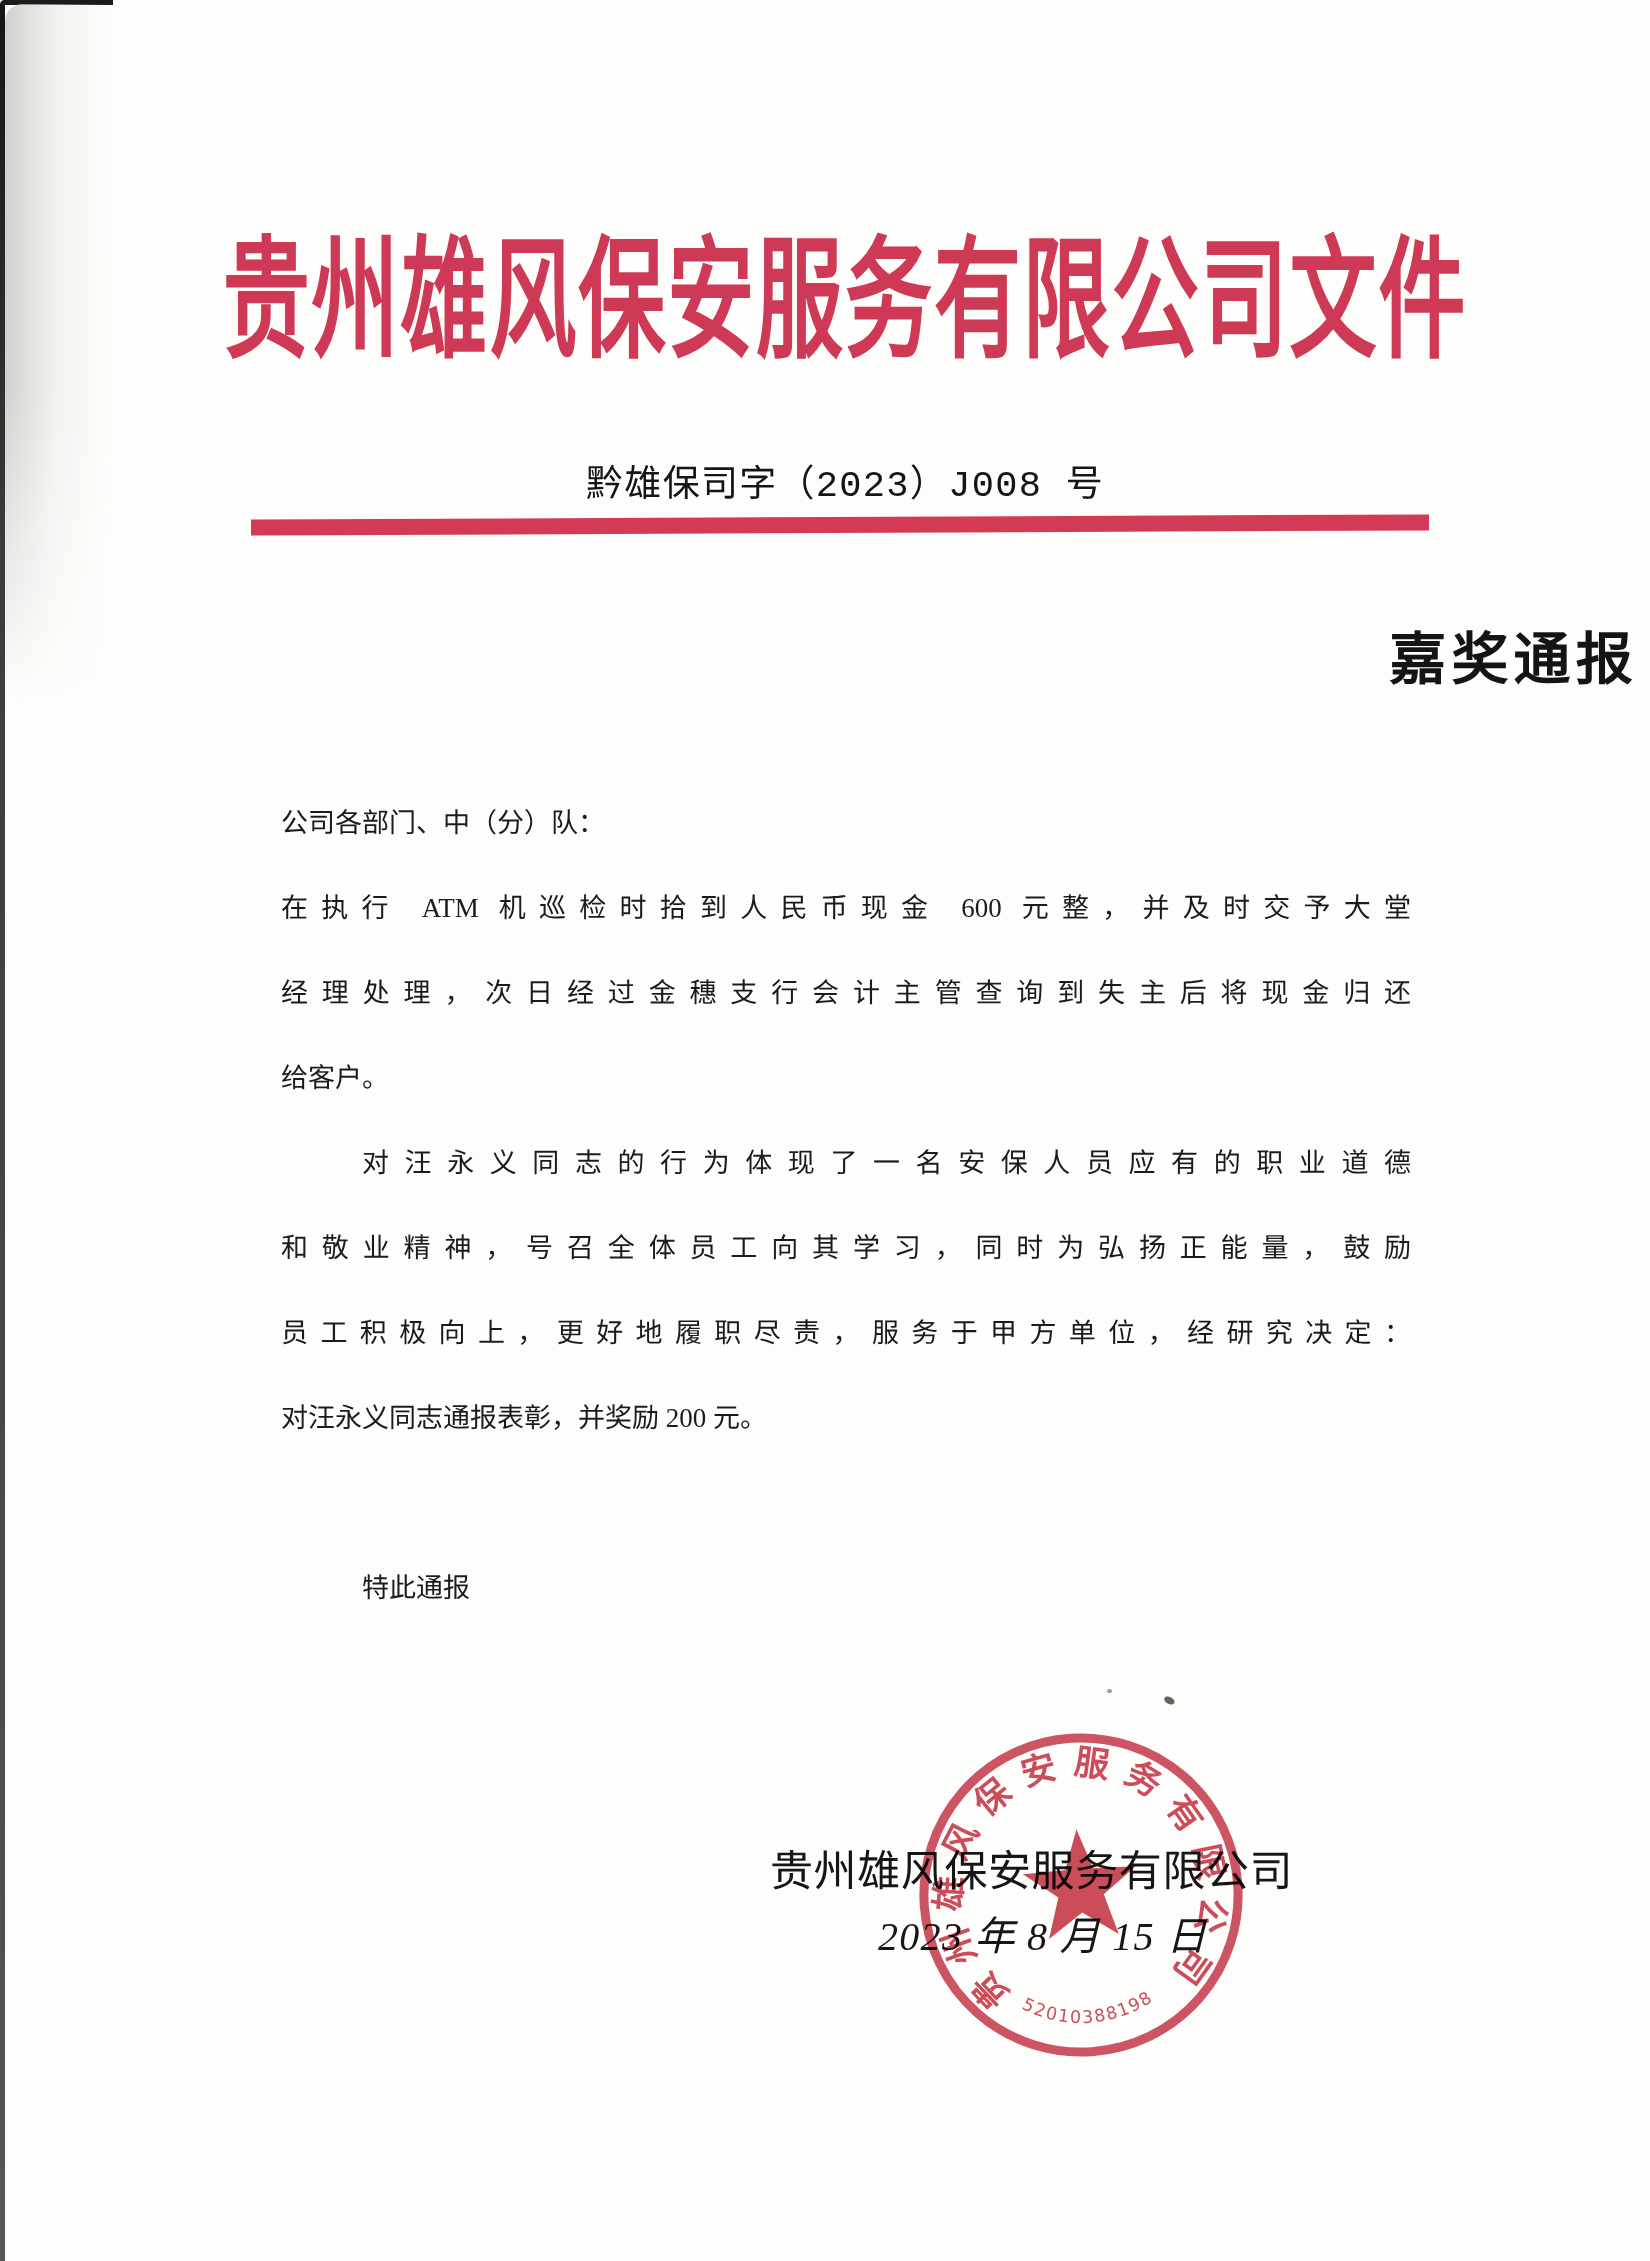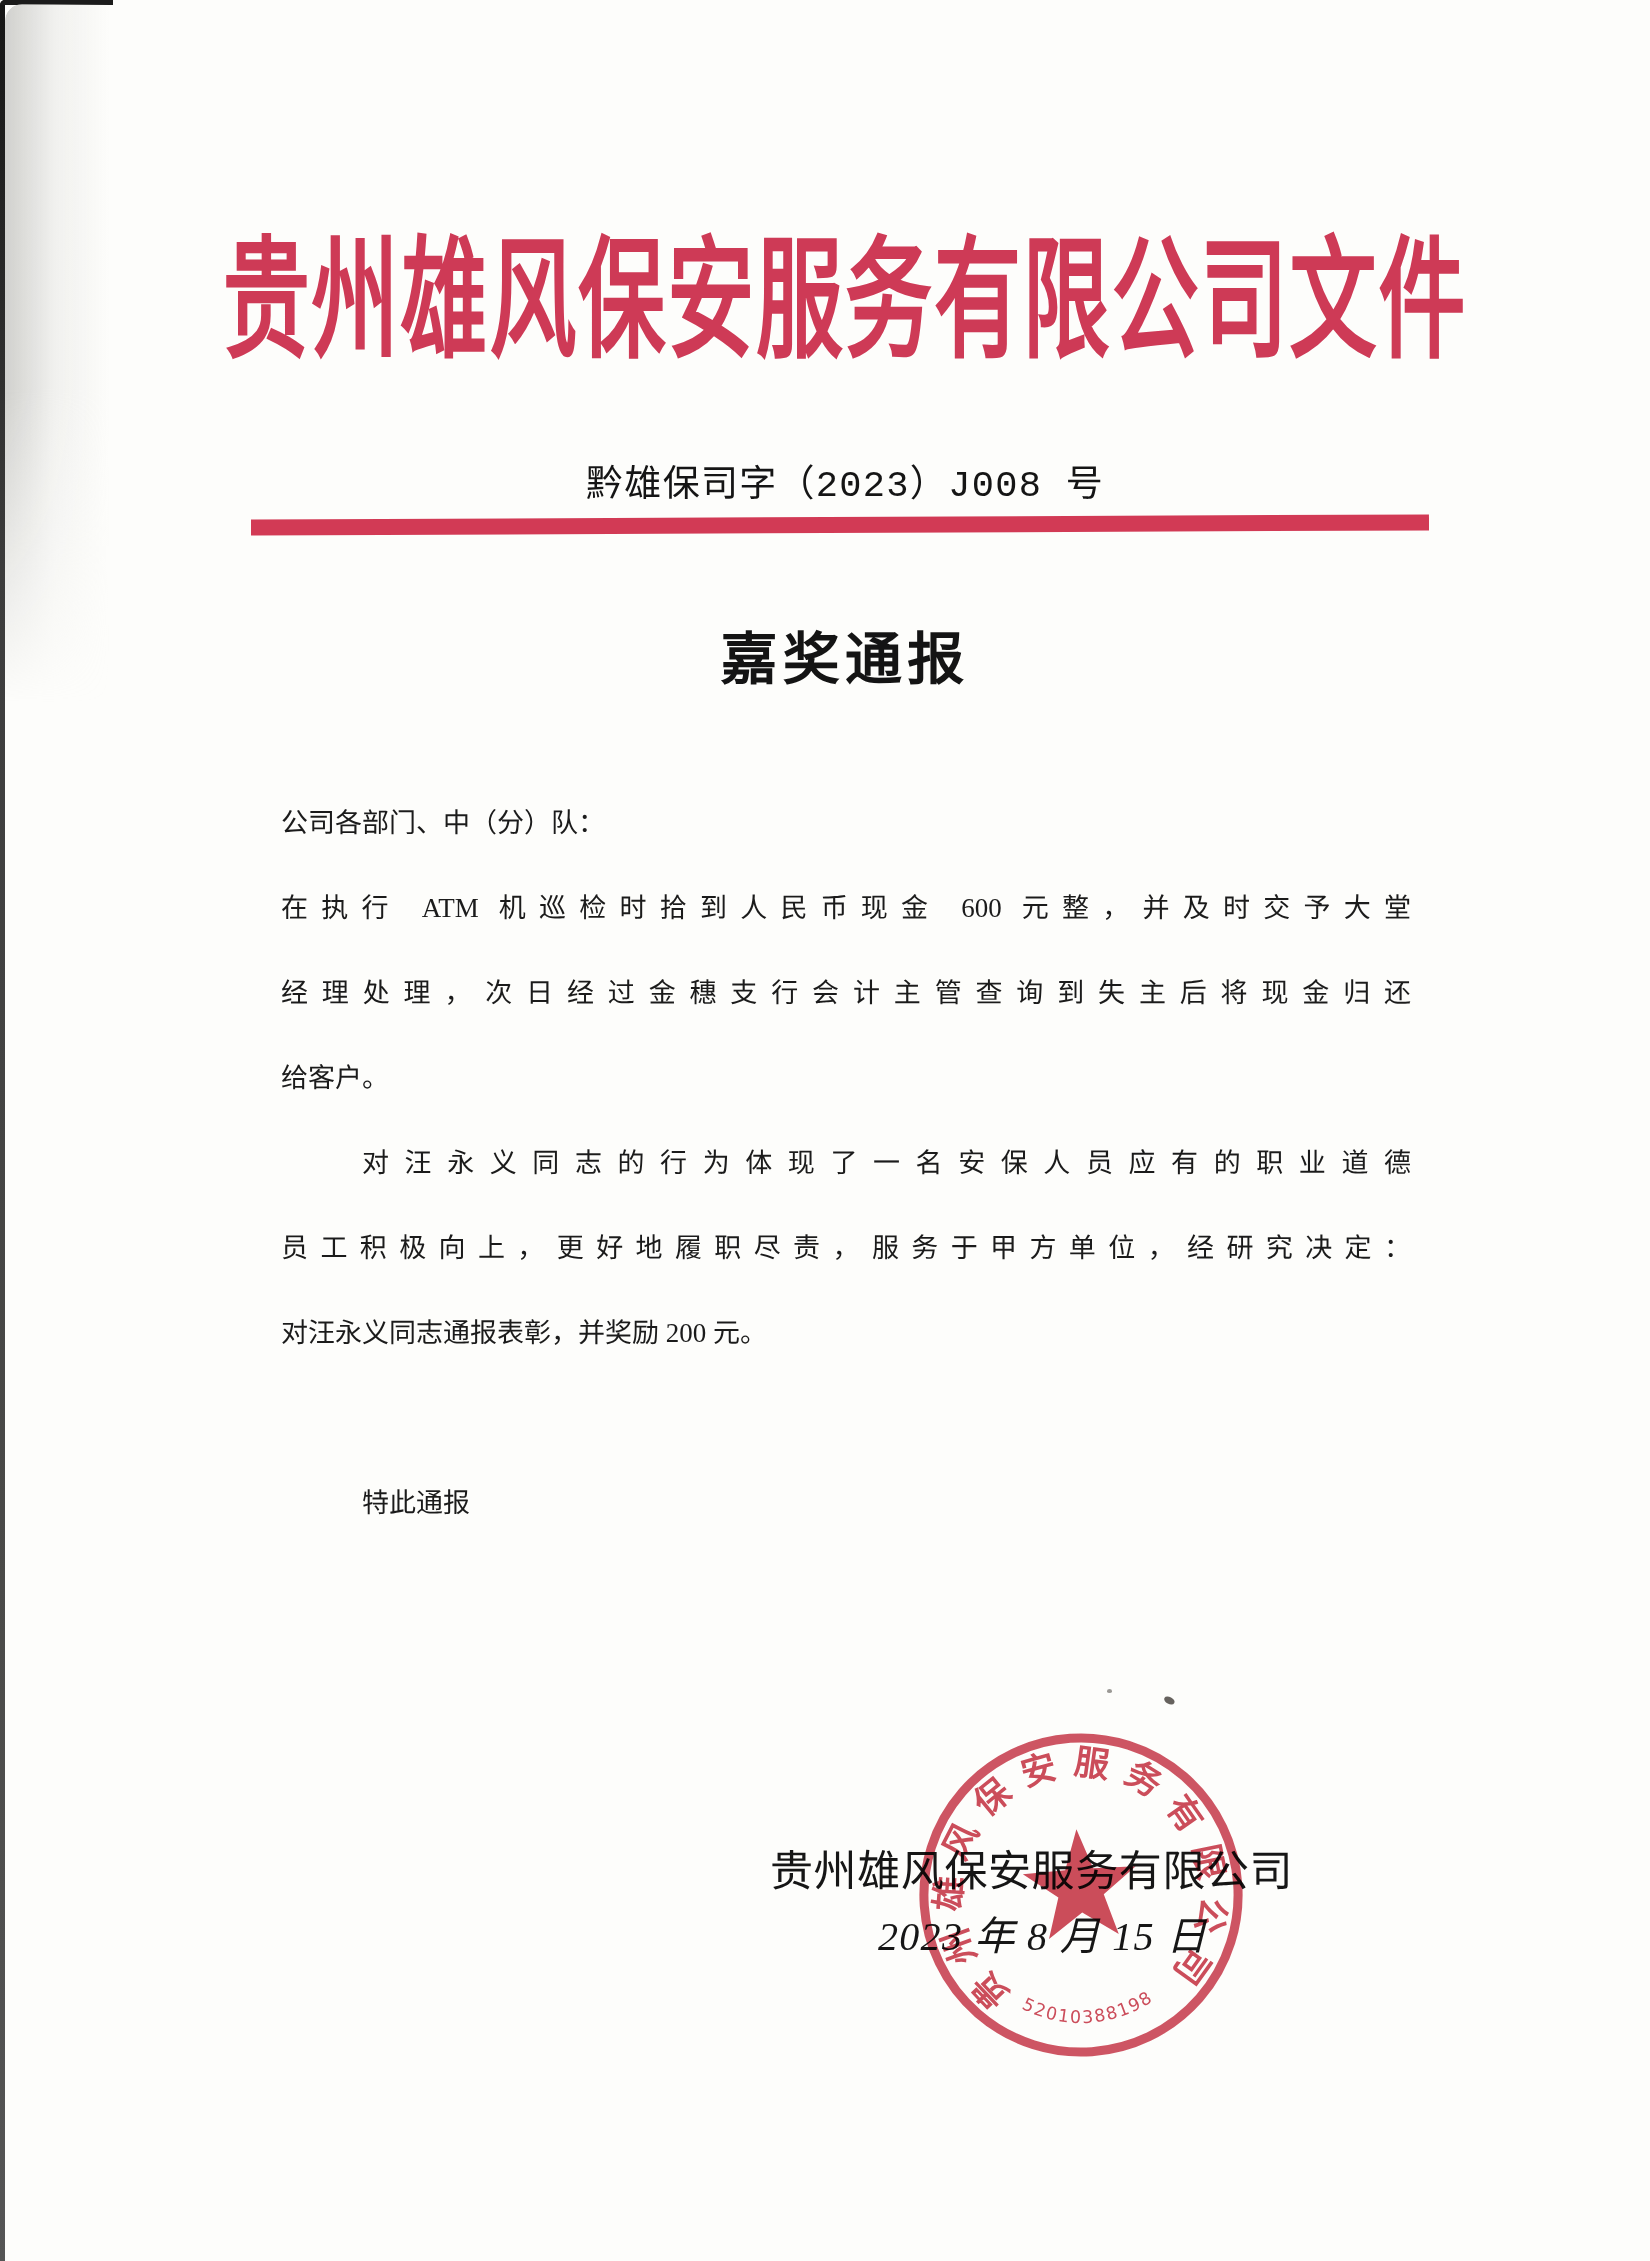--- a/index.html
+++ b/index.html
@@ -44,21 +44,21 @@
   }
   .doc-number{
     position:absolute;left:52px;top:453px;width:1586px;text-align:center;
     font-size:37px;color:#151515;letter-spacing:1.3px;white-space:nowrap;font-family:Liberation Mono, monospace;
   }
   .red-line{
     position:absolute;left:251px;top:517px;width:1178px;height:16px;
     transform:rotate(-.25deg);
   }
   .doc-title{
-    position:absolute;left:52px;top:613px;width:1586px;text-align:center;
+    position:absolute;left:52px;top:613px;width:1586px;text-align:right;
     font-size:57px;font-weight:600;letter-spacing:5.2px;color:#141414;
   }
 
   
   .body-block{
     position:absolute;left:281px;top:781px;width:1130px;
     font-size:27px;color:#1b1b1b;
   }
   .body-block .line{
     height:85px;line-height:85px;white-space:nowrap;
@@ -106,20 +106,21 @@
 
 <div class="doc-title">嘉奖通报</div>
 
 <div class="body-block">
   <div class="line">公司各部门、中（分）队：</div>
   <div id="body-lines">
       <div class="line fill">在执行 ATM 机巡检时拾到人民币现金 600 元整，并及时交予大堂</div>
       <div class="line fill">经理处理，次日经过金穗支行会计主管查询到失主后将现金归还</div>
       <div class="line">给客户。</div>
       <div class="line indent fill">对汪永义同志的行为体现了一名安保人员应有的职业道德</div>
+      <div class="line fill">和敬业精神，号召全体员工向其学习，同时为弘扬正能量，鼓励</div>
       <div class="line fill">员工积极向上，更好地履职尽责，服务于甲方单位，经研究决定：</div>
       <div class="line">对汪永义同志通报表彰，并奖励 200 元。</div>
     </div>
   <div class="line indent closing-line">特此通报</div>
 </div>
 
 <div class="signature">贵州雄风保安服务有限公司</div>
 <div class="sign-date">2023 年 8 月 15 日</div>
 
 <svg class="seal" viewBox="-280 -280 560 560" xmlns="http://www.w3.org/2000/svg">

